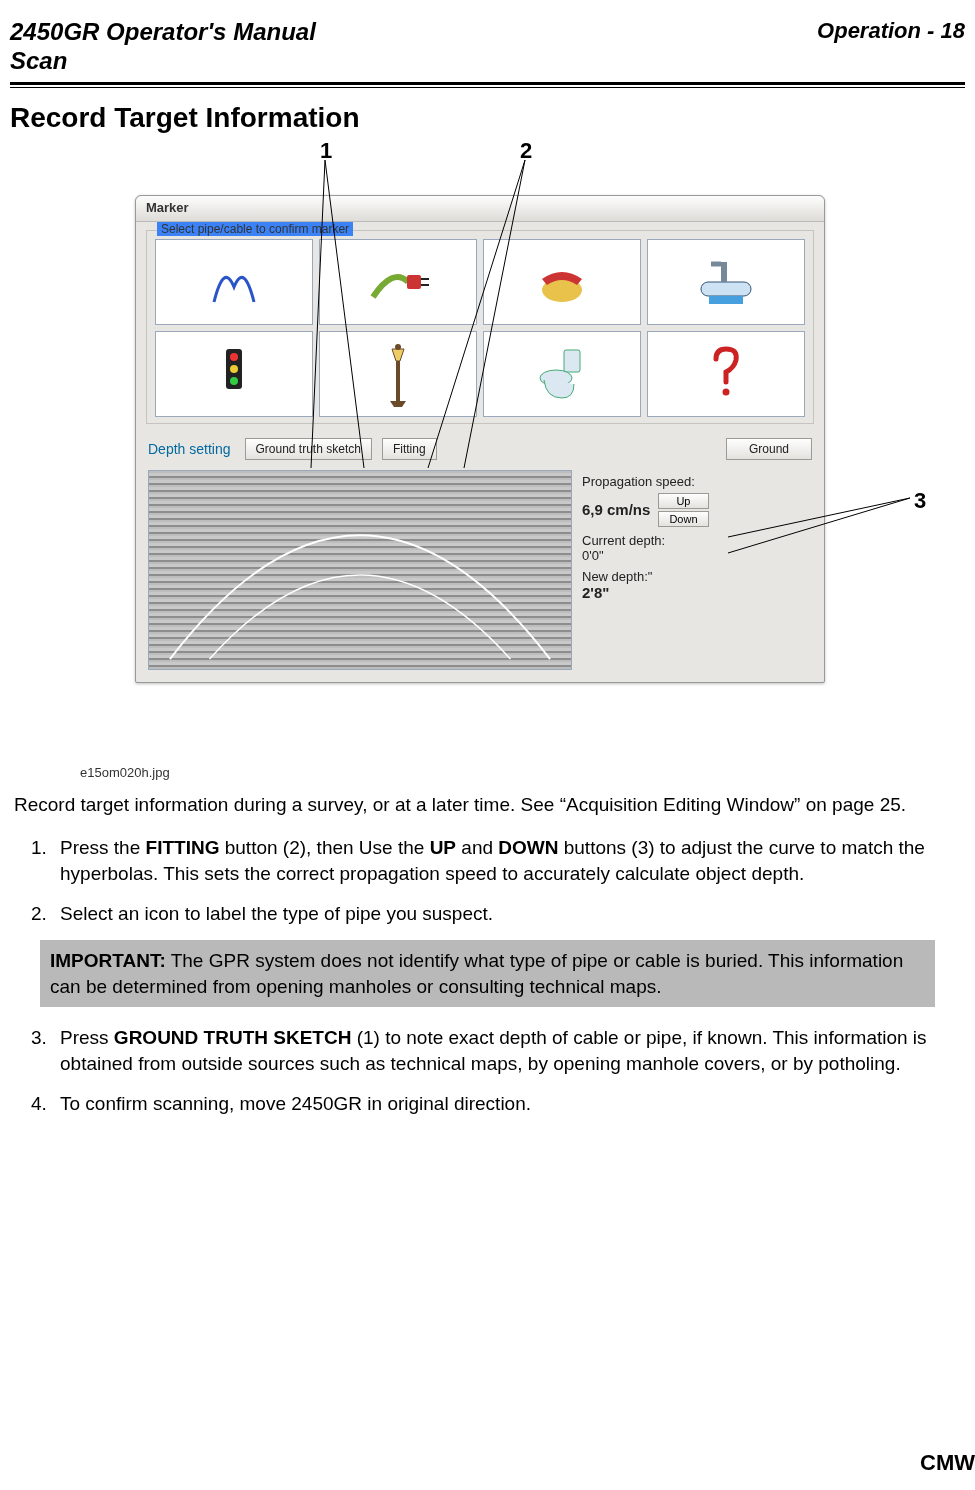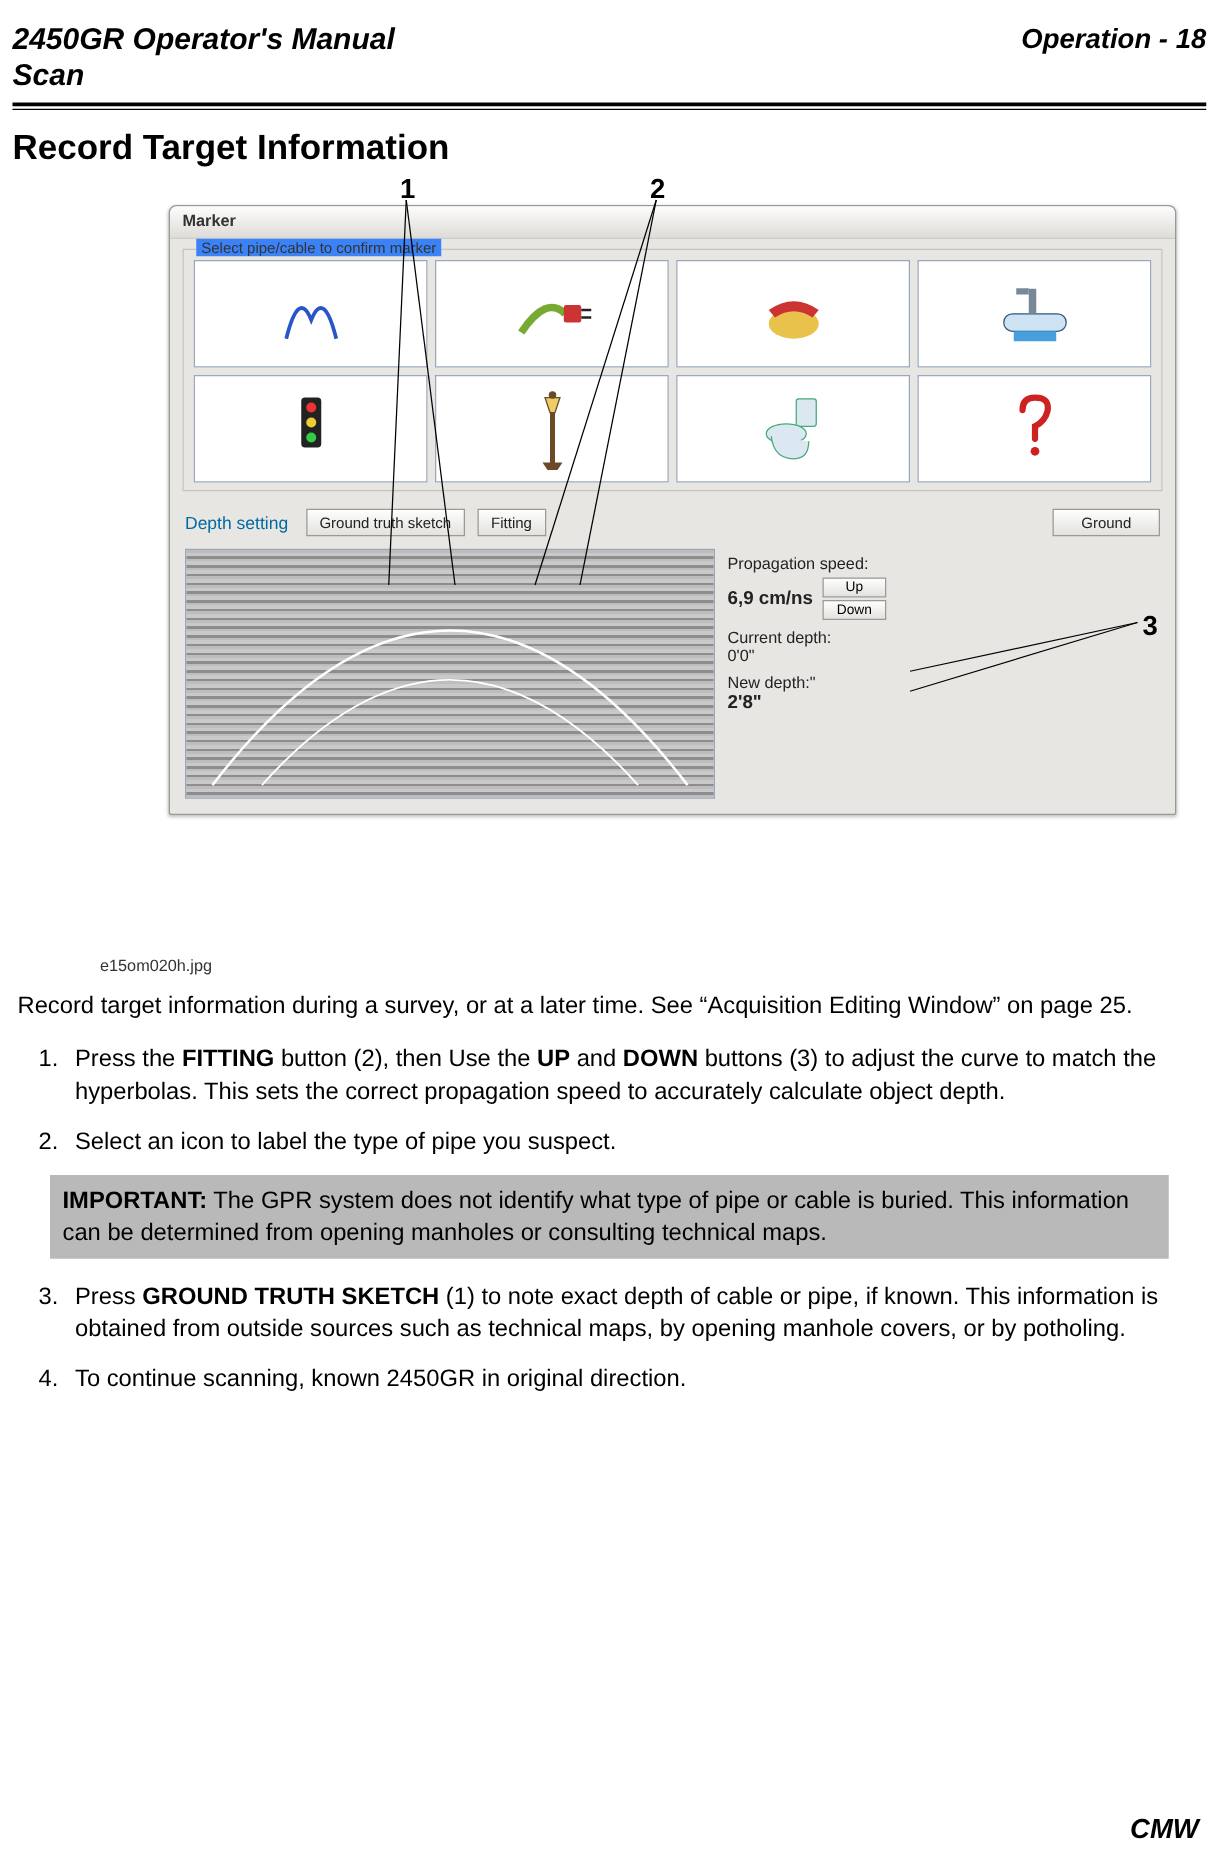--- a/index.html
+++ b/index.html
@@ -61,22 +61,22 @@
       position: absolute;
       stroke: #000;
       stroke-width: 1;
       fill: none;
       z-index: 25;
       pointer-events: none;
     }
     .window {
       position: absolute;
       left: 125px;
-      top: 24px;
-      width: 806px;
+      top: 55px;
+      width: 690px;
       background: #e8e6e2;
       border: 1px solid #999;
       border-radius: 6px 6px 2px 2px;
       box-shadow: 0 1px 3px rgba(0,0,0,.25);
       font-family: Tahoma, Arial, sans-serif;
       font-size: 13px;
     }
     .titlebar {
       height: 26px;
       background: linear-gradient(#fdfdfd, #dedcd7);
@@ -198,25 +198,24 @@
     ol.steps li { margin-bottom: 14px; padding-left: 8px; }
     .important-box {
       background: #b9b9b9;
       margin: 8px 30px 18px 30px;
       padding: 8px 10px;
       font-size: 19px;
       line-height: 1.35;
     }
     .footer {
       position: absolute;
-      right: 16px;
+      right: 0;
       bottom: 14px;
       font-weight: bold;
       font-size: 22px;
-      font-style: italic;
     }
   </style>
 </head>
 <body>
 
 <div class="page-header">
   <div class="header-left">
     <div>2450GR Operator's Manual</div>
     <div>Scan</div>
   </div>
@@ -354,16 +353,16 @@
 </ol>
 
 <div class="important-box">
   <b>IMPORTANT:</b><span> The GPR system does not identify what type of pipe or cable is buried. This information can be determined from opening manholes or consulting technical maps.</span>
 </div>
 
 <ol class="steps" start="3">
   <li>
     <span>Press </span><b>GROUND TRUTH SKETCH</b><span> (1) to note exact depth of cable or pipe, if known. This information is obtained from outside sources such as technical maps, by opening manhole covers, or by potholing.</span>
   </li>
-  <li>To continue scanning, known 2450GR in original direction.</li>
+  <li>To confirm scanning, move 2450GR in original direction.</li>
 </ol>
 
 <div class="footer">CMW</div>
 
 </body></html>

